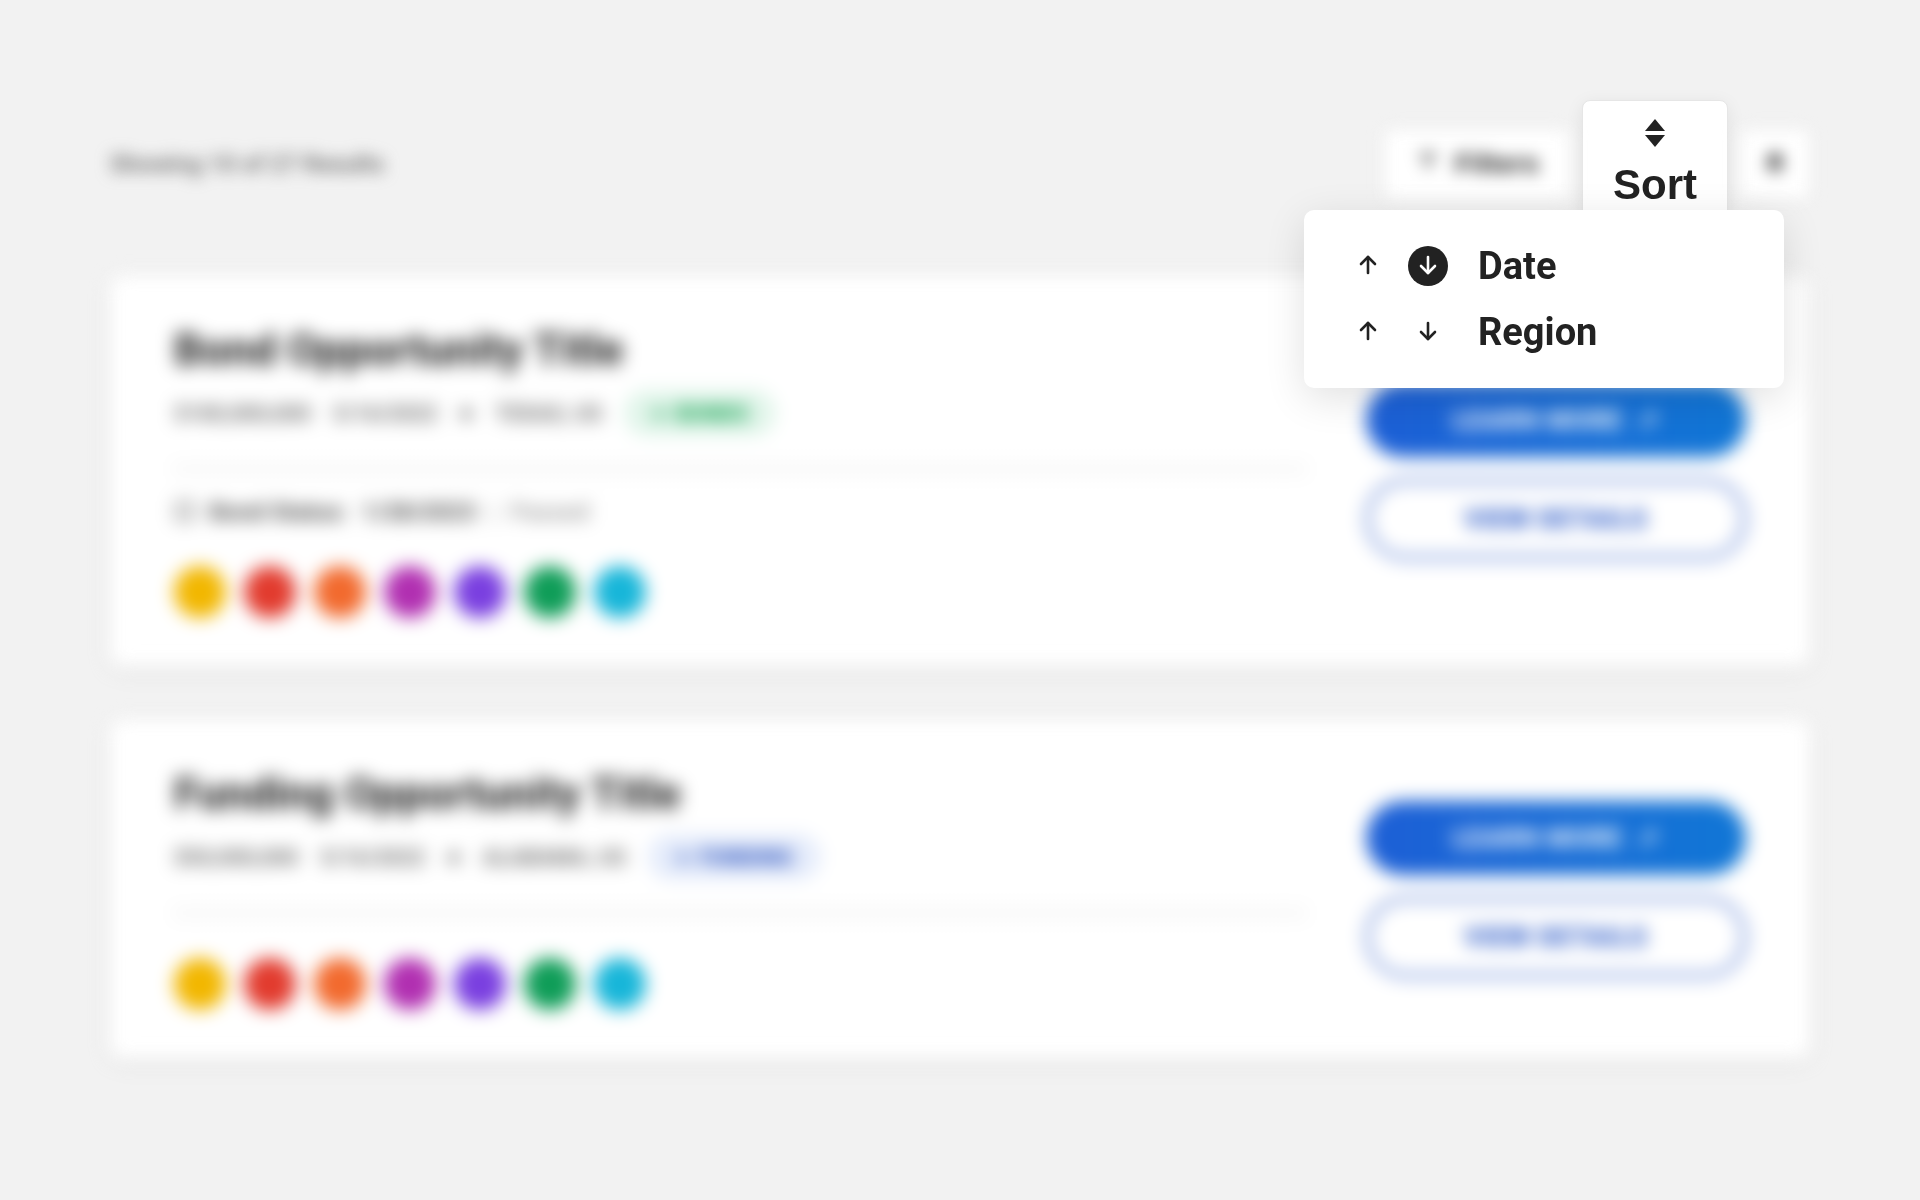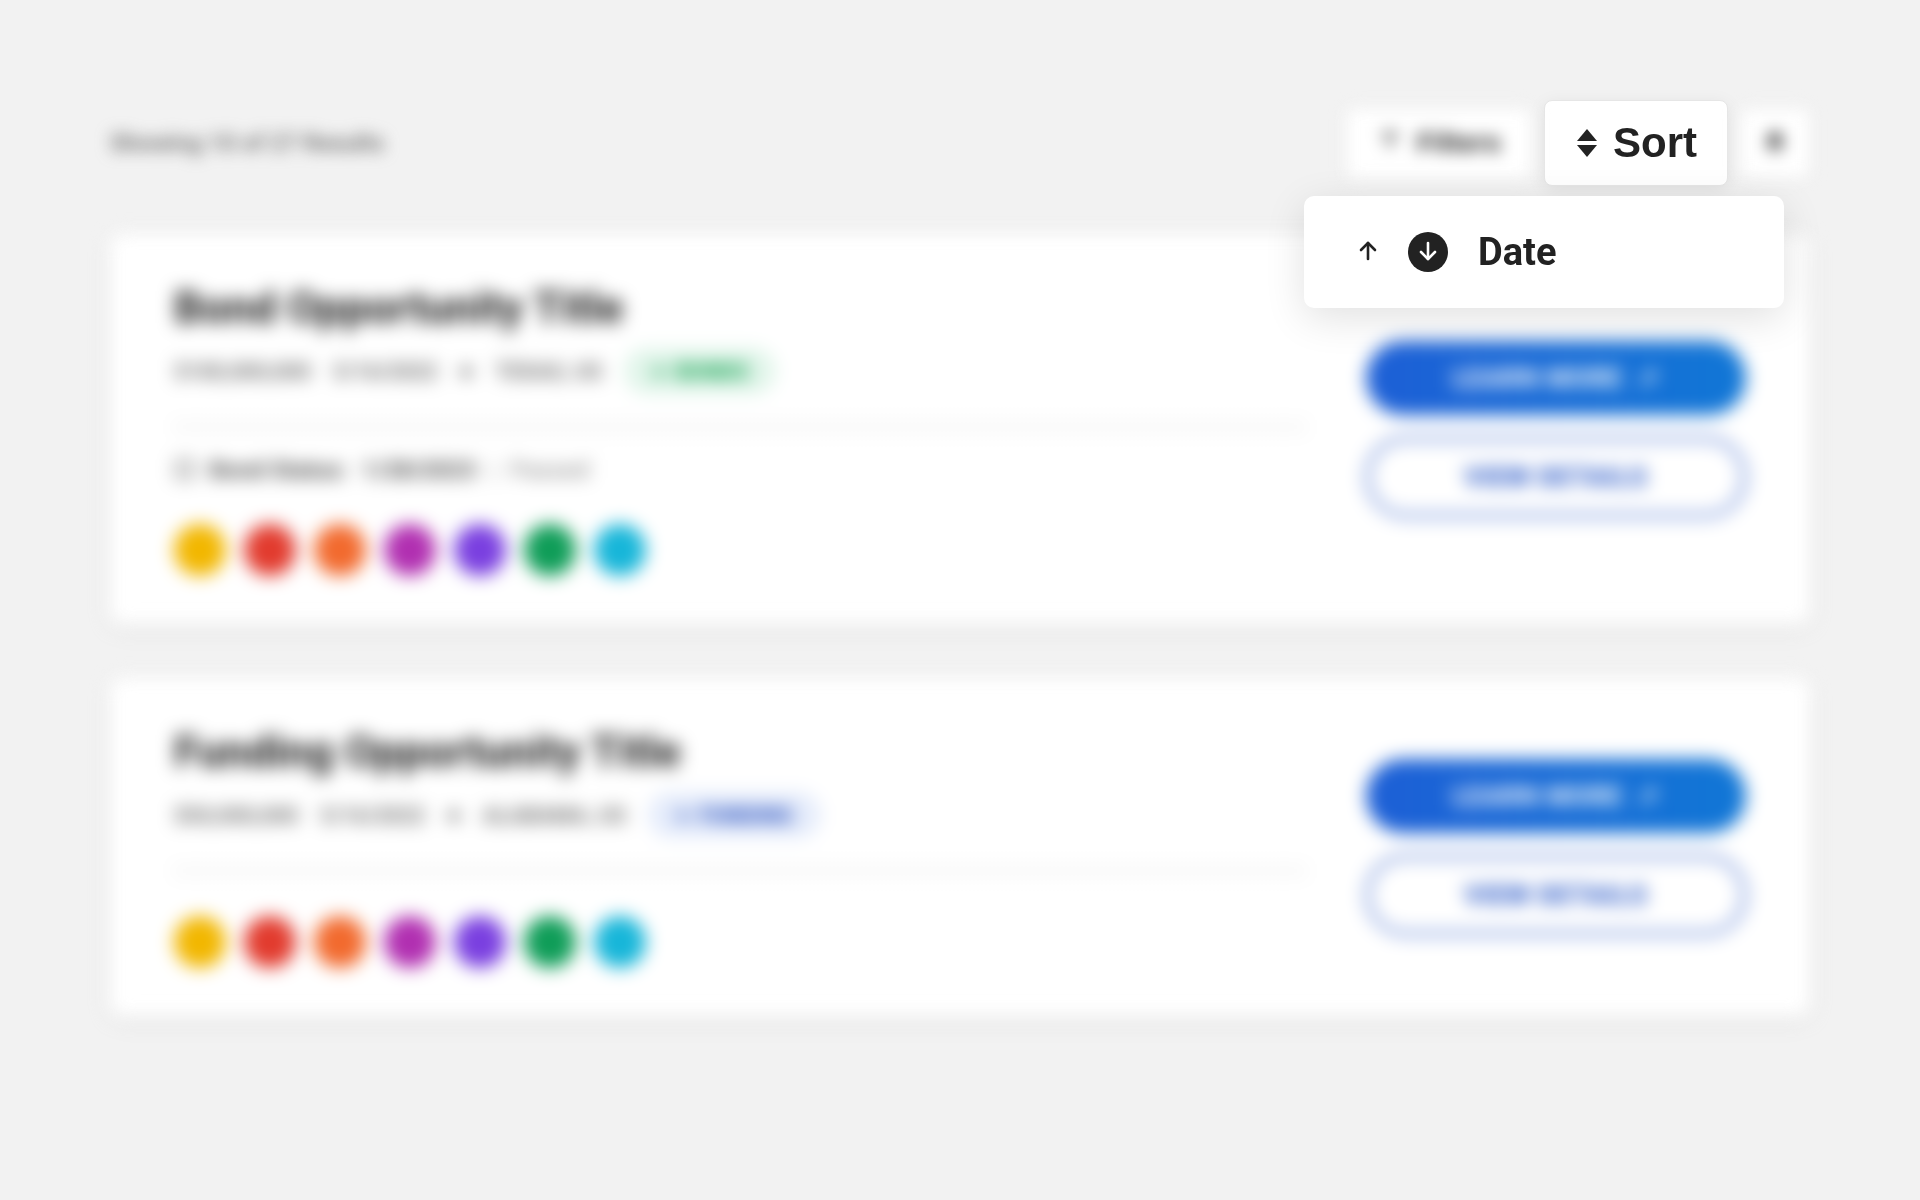--- a/index.html
+++ b/index.html
@@ -126,21 +126,21 @@
     font-size: 26px;
     font-weight: 800;
     letter-spacing: 1px;
     display:flex;align-items:center;justify-content:center;gap:14px;
   }
   .cta.primary{ background: linear-gradient(90deg,#1d5fd6,#1177d6); color:#fff;}
   .cta.outline{ background:#fff; color:#1d4fc4; border:3px solid #1d4fc4;}
   
   .sort-dropdown{
     position:absolute;
-    top: 196px;
+    top: 210px;
     right: 136px;
     width: 480px;
     background:#fff;
     border-radius: 10px;
     box-shadow: 0 10px 40px rgba(0,0,0,0.12);
     padding: 34px 44px;
     z-index: 50;
     display:flex;
     flex-direction:column;
     gap: 22px;
@@ -183,21 +183,21 @@
       <button class="btn blur">
         <span>
           <svg width="26" height="26" viewBox="0 0 24 24" fill="none" stroke="currentColor" stroke-width="2.4">
               <line x1="4" y1="6" x2="20" y2="6"></line>
               <line x1="7" y1="12" x2="17" y2="12"></line>
               <line x1="10" y1="18" x2="14" y2="18"></line>
             </svg>
         </span>
         <span>Filters</span>
       </button>
-      <button class="btn" style="box-shadow:0 4px 18px rgba(0,0,0,0.08);">
+      <button class="btn" style="box-shadow:0 4px 18px rgba(0,0,0,0.08);flex-direction:column;">
         <span class="sort-icon">
           <svg width="24" height="14" viewBox="0 0 24 14">
               <polygon points="12,0 22,12 2,12" fill="#222"></polygon>
             </svg>
           <svg width="24" height="14" viewBox="0 0 24 14">
               <polygon points="2,2 22,2 12,14" fill="#222"></polygon>
             </svg>
         </span>
         <span style="font-size:42px;">Sort</span>
       </button>
@@ -298,13 +298,28 @@
           </svg></span>
       </button>
       <button class="arrow-btn active">
         <span><svg width="24" height="24" viewBox="0 0 24 24" fill="none" stroke="currentColor" stroke-width="2.6" stroke-linecap="round" stroke-linejoin="round">
             <line x1="12" y1="4" x2="12" y2="20"></line>
             <polyline points="5,13 12,20 19,13"></polyline>
           </svg></span>
       </button>
       <span class="sort-label">Date</span>
     </div>
+    <div class="sort-row">
+      <button class="arrow-btn">
+        <span><svg width="24" height="24" viewBox="0 0 24 24" fill="none" stroke="currentColor" stroke-width="2.6" stroke-linecap="round" stroke-linejoin="round">
+            <line x1="12" y1="20" x2="12" y2="4"></line>
+            <polyline points="5,11 12,4 19,11"></polyline>
+          </svg></span>
+      </button>
+      <button class="arrow-btn">
+        <span><svg width="24" height="24" viewBox="0 0 24 24" fill="none" stroke="currentColor" stroke-width="2.6" stroke-linecap="round" stroke-linejoin="round">
+            <line x1="12" y1="4" x2="12" y2="20"></line>
+            <polyline points="5,13 12,20 19,13"></polyline>
+          </svg></span>
+      </button>
+      <span class="sort-label">Region</span>
+    </div>
   </div>
 
 </body></html>

